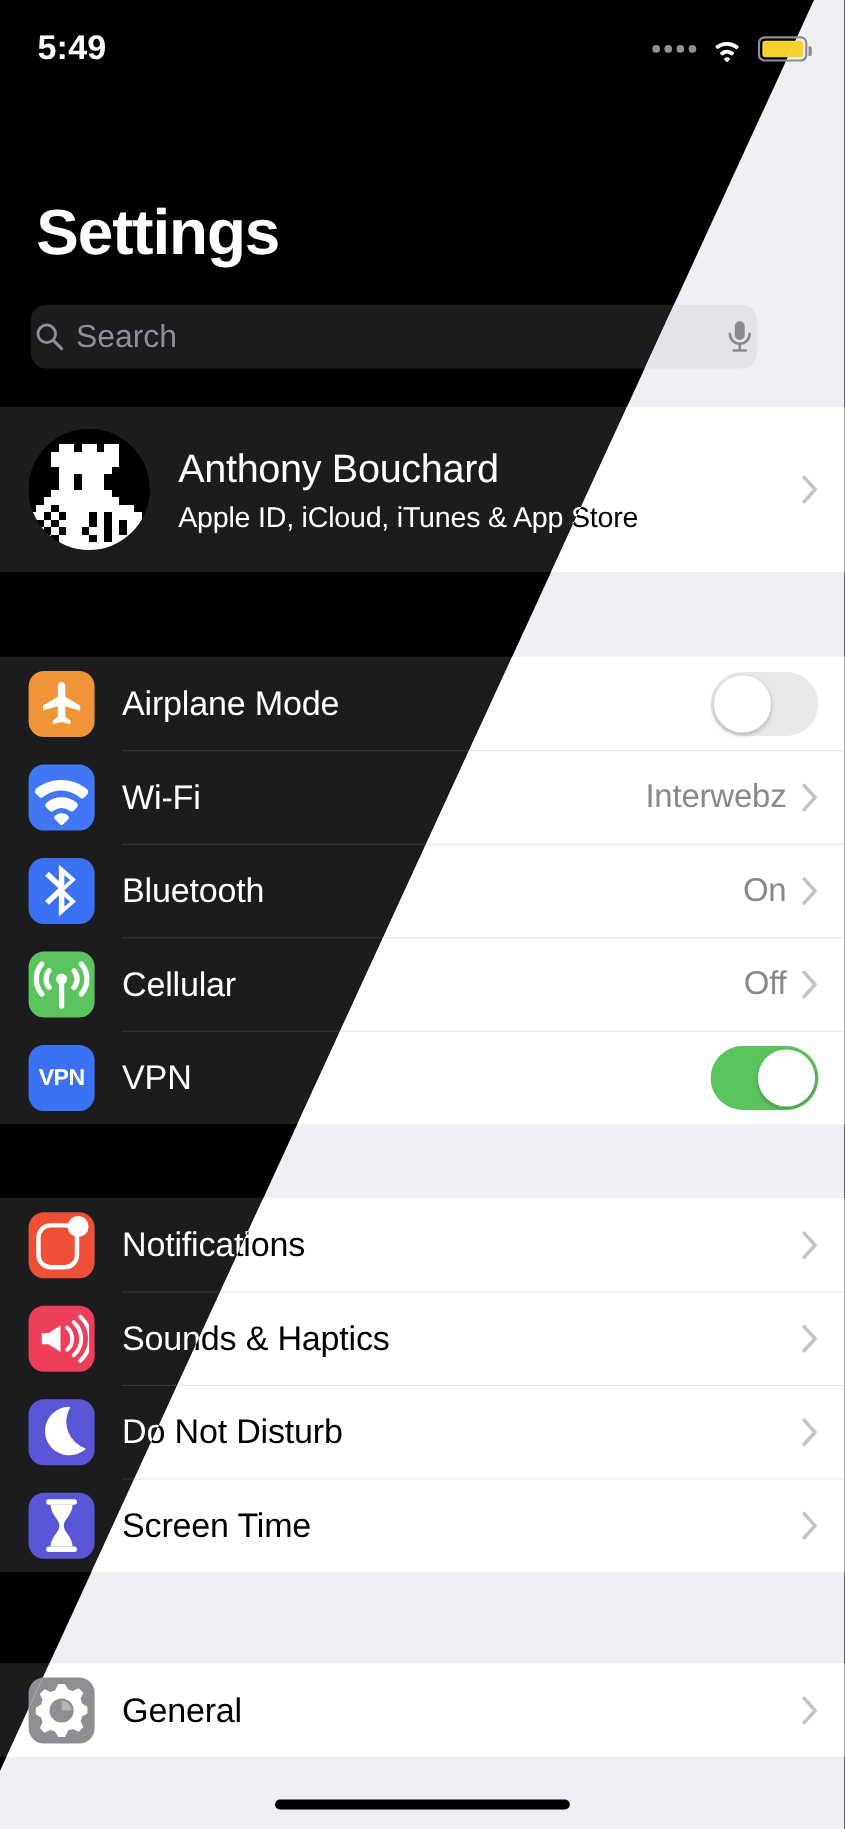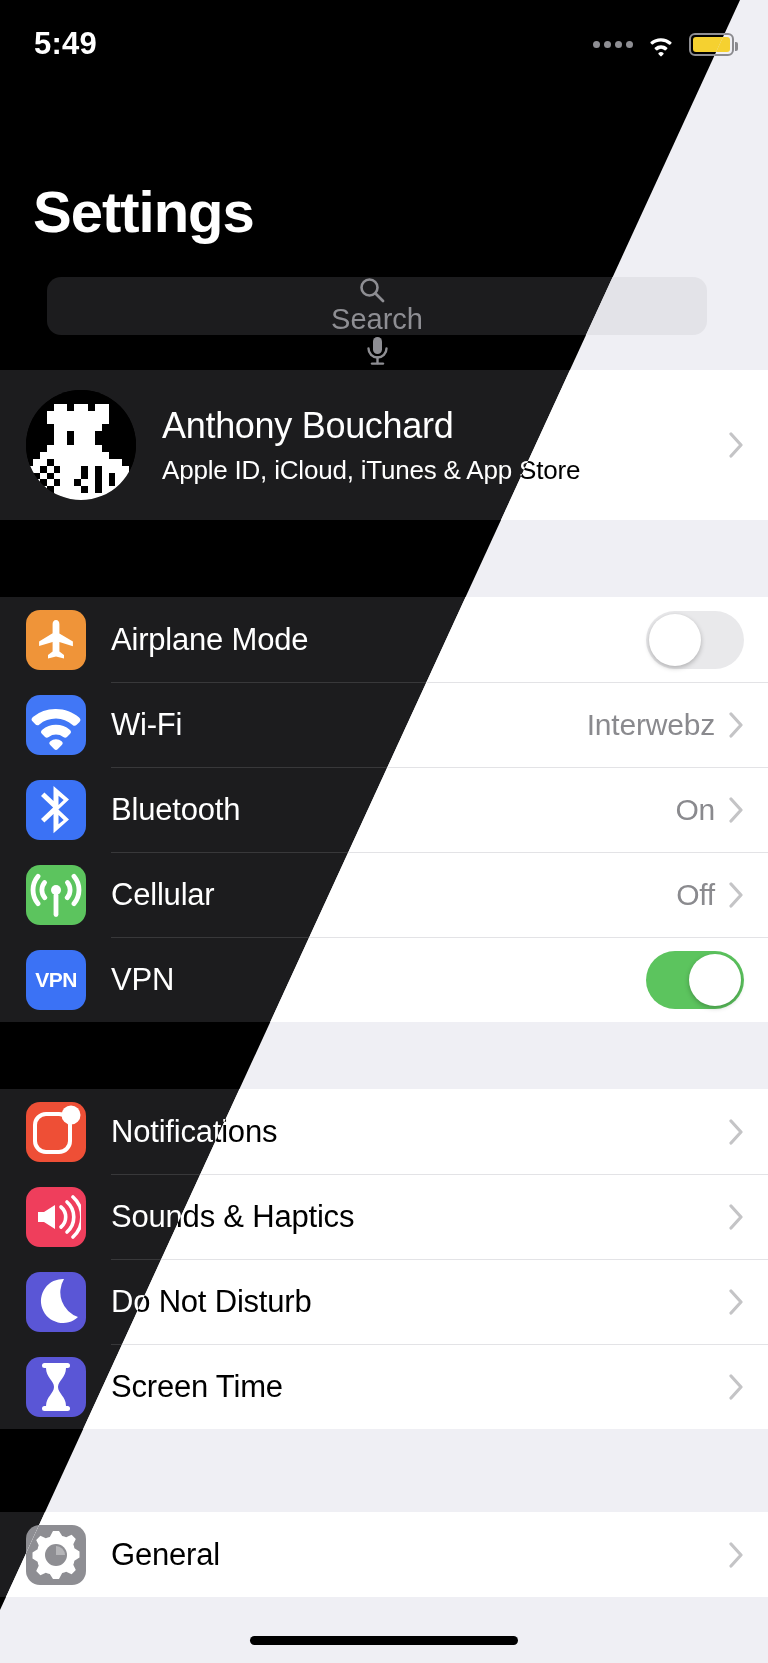--- a/index.html
+++ b/index.html
@@ -40,23 +40,23 @@
   .wifi-ic { width:30px; height:22px; position:relative; }
   .batt { width:45px; height:23px; border:2px solid var(--value); border-radius:6px;
     position:relative; padding:2px; }
   .batt::after { content:""; position:absolute; right:-6px; top:7px; width:3px; height:9px;
     background:var(--value); border-radius:0 2px 2px 0; }
   .batt i { display:block; height:100%; border-radius:3px; }
 
   
   .big-title { position:absolute; top:178px; left:33px; font-size:58px; font-weight:700;
     color:var(--title); letter-spacing:-1px; }
-  .searchbar { position:absolute; top:277px; left:47px; width:660px; height:58px;
+  .searchbar { position:absolute; top:277px; left:28px; width:660px; height:58px;
     background:var(--search-bg); border-radius:14px; display:flex; align-items:center;
-    padding:0 16px;flex-direction:column; }
+    padding:0 4px; }
   .search-ic { width:26px; height:26px; margin-right:11px; flex:0 0 auto; }
   .search-ph { font-size:29px; color:var(--search-ph); flex:1; }
   .mic-ic { width:24px; height:30px; flex:0 0 auto; }
 
   
   .group { position:absolute; left:0; right:0; background:var(--cell); }
   .cell { position:relative; display:flex; align-items:center; height:85px; padding-left:26px;
     padding-right:24px; }
   .cell + .cell::before { content:""; position:absolute; left:111px; right:0; top:0; height:1px;
     background:var(--sep); }

